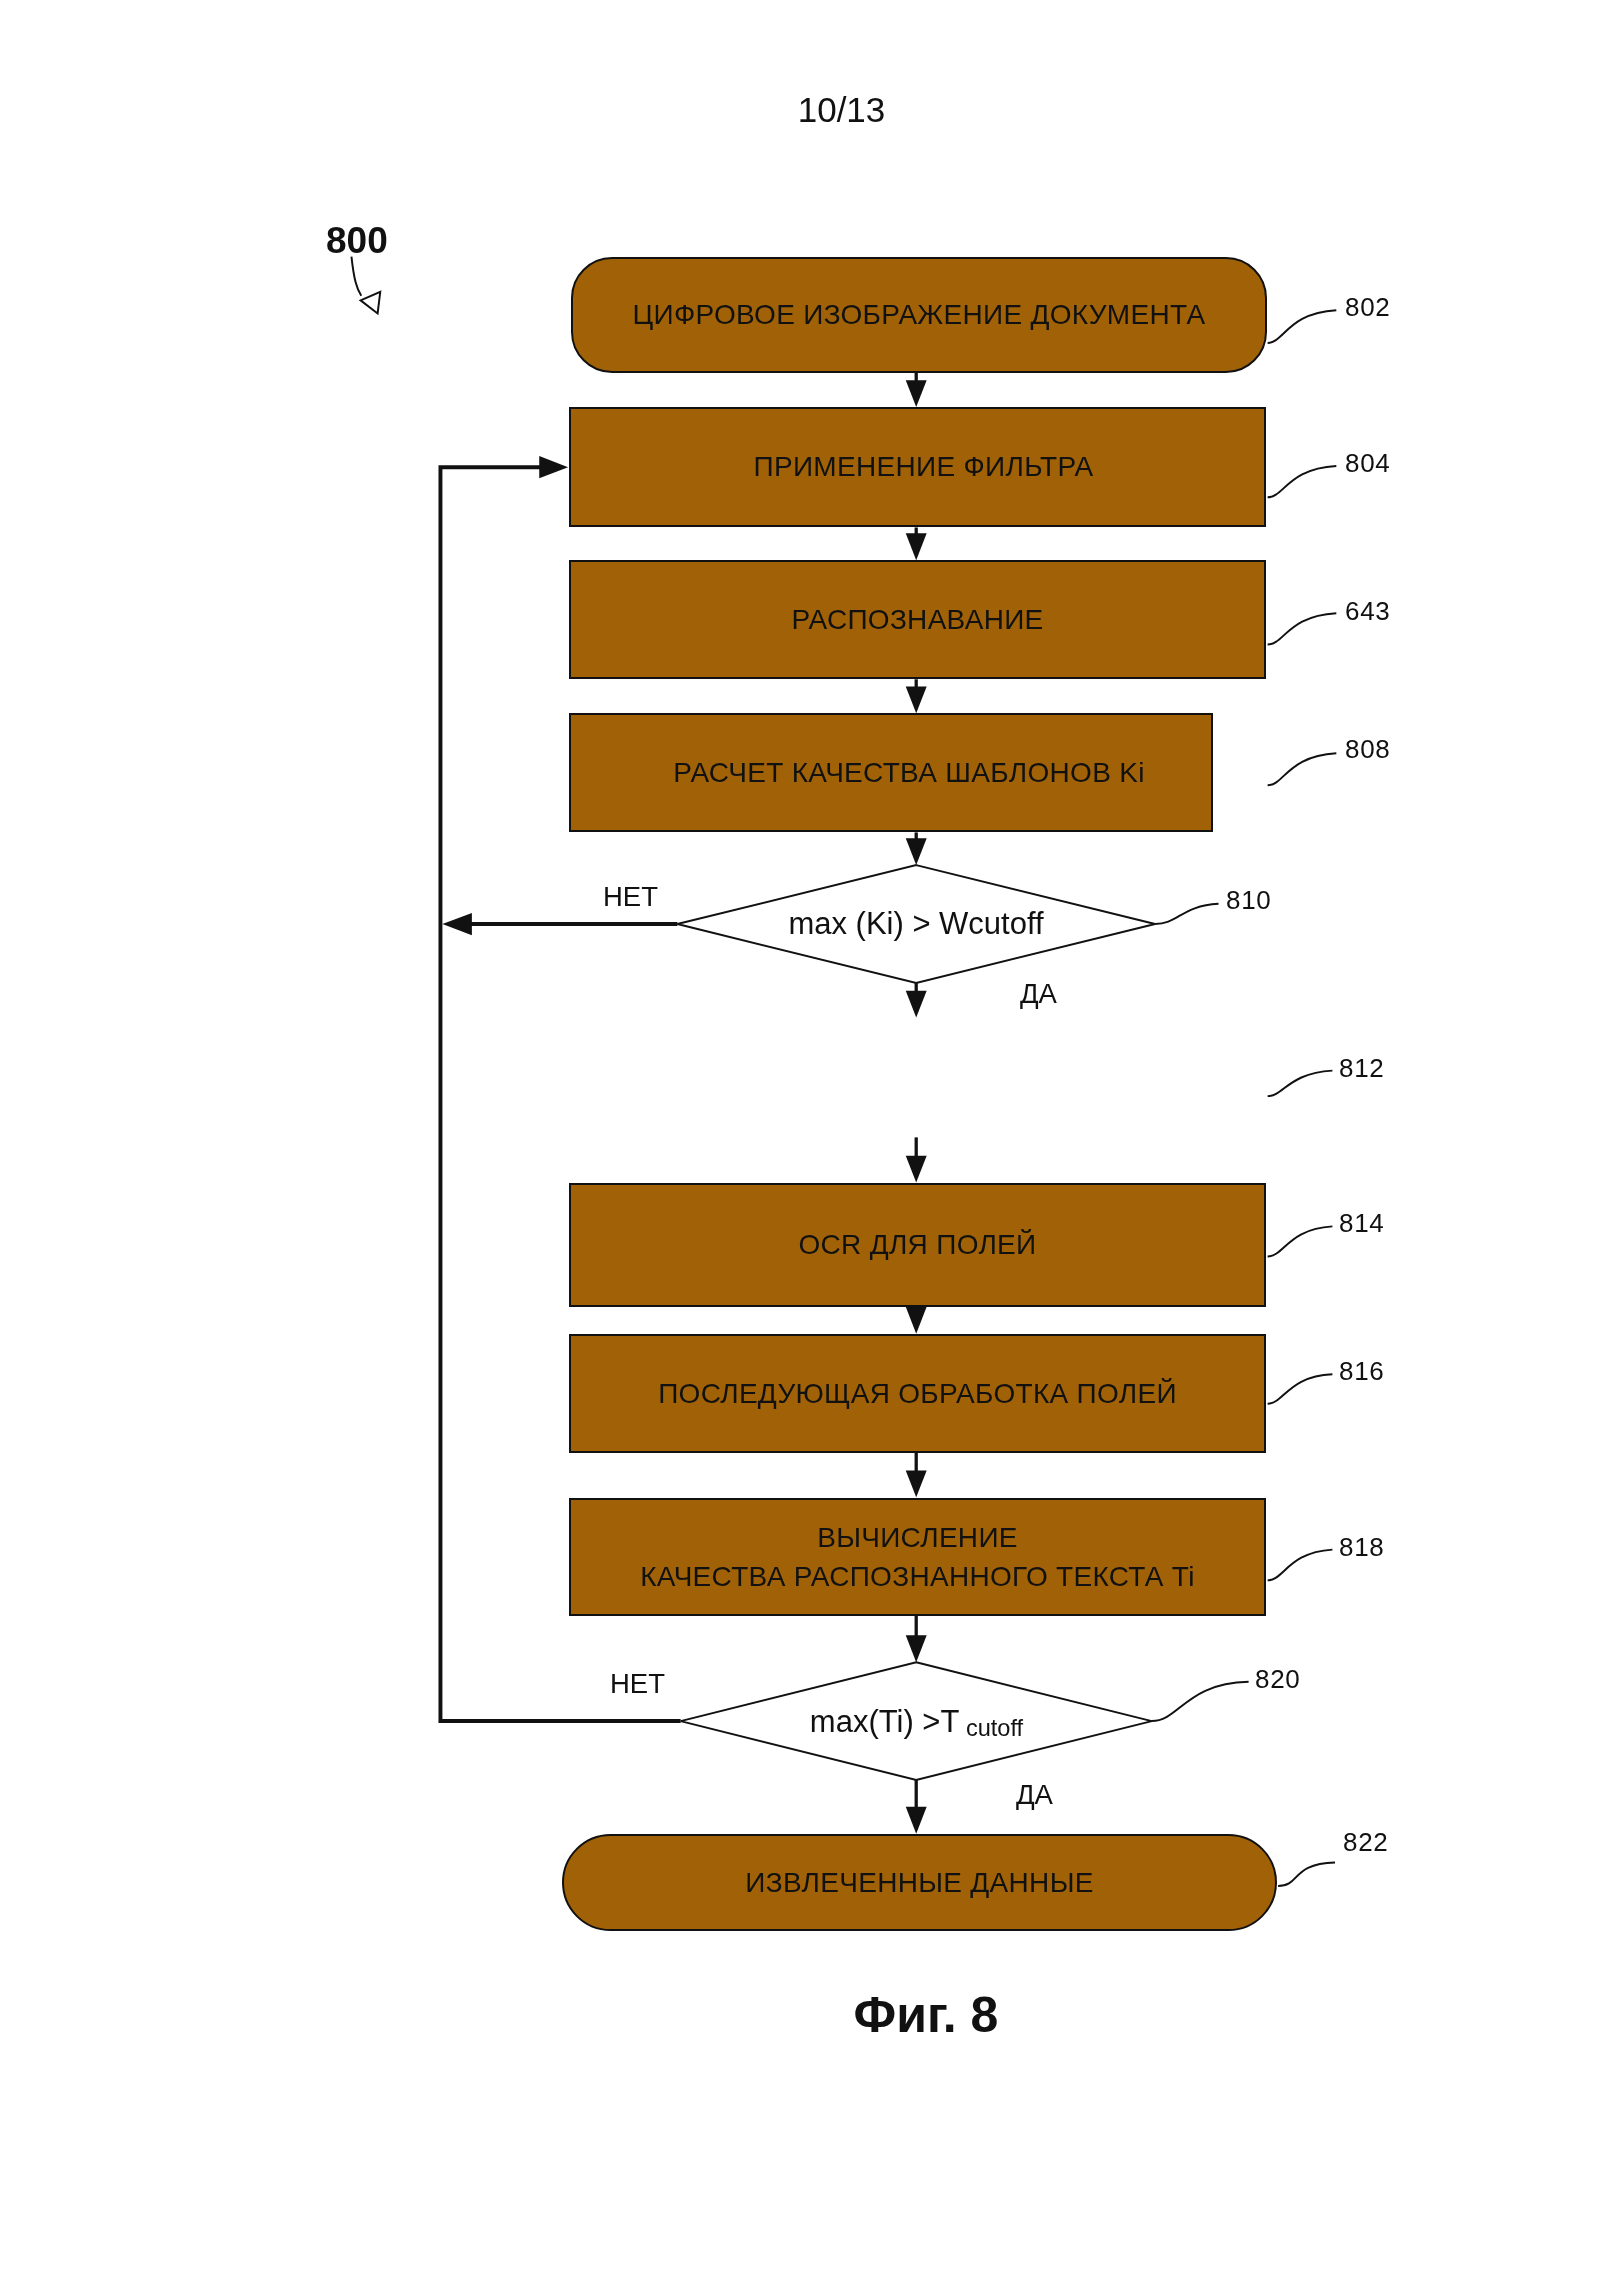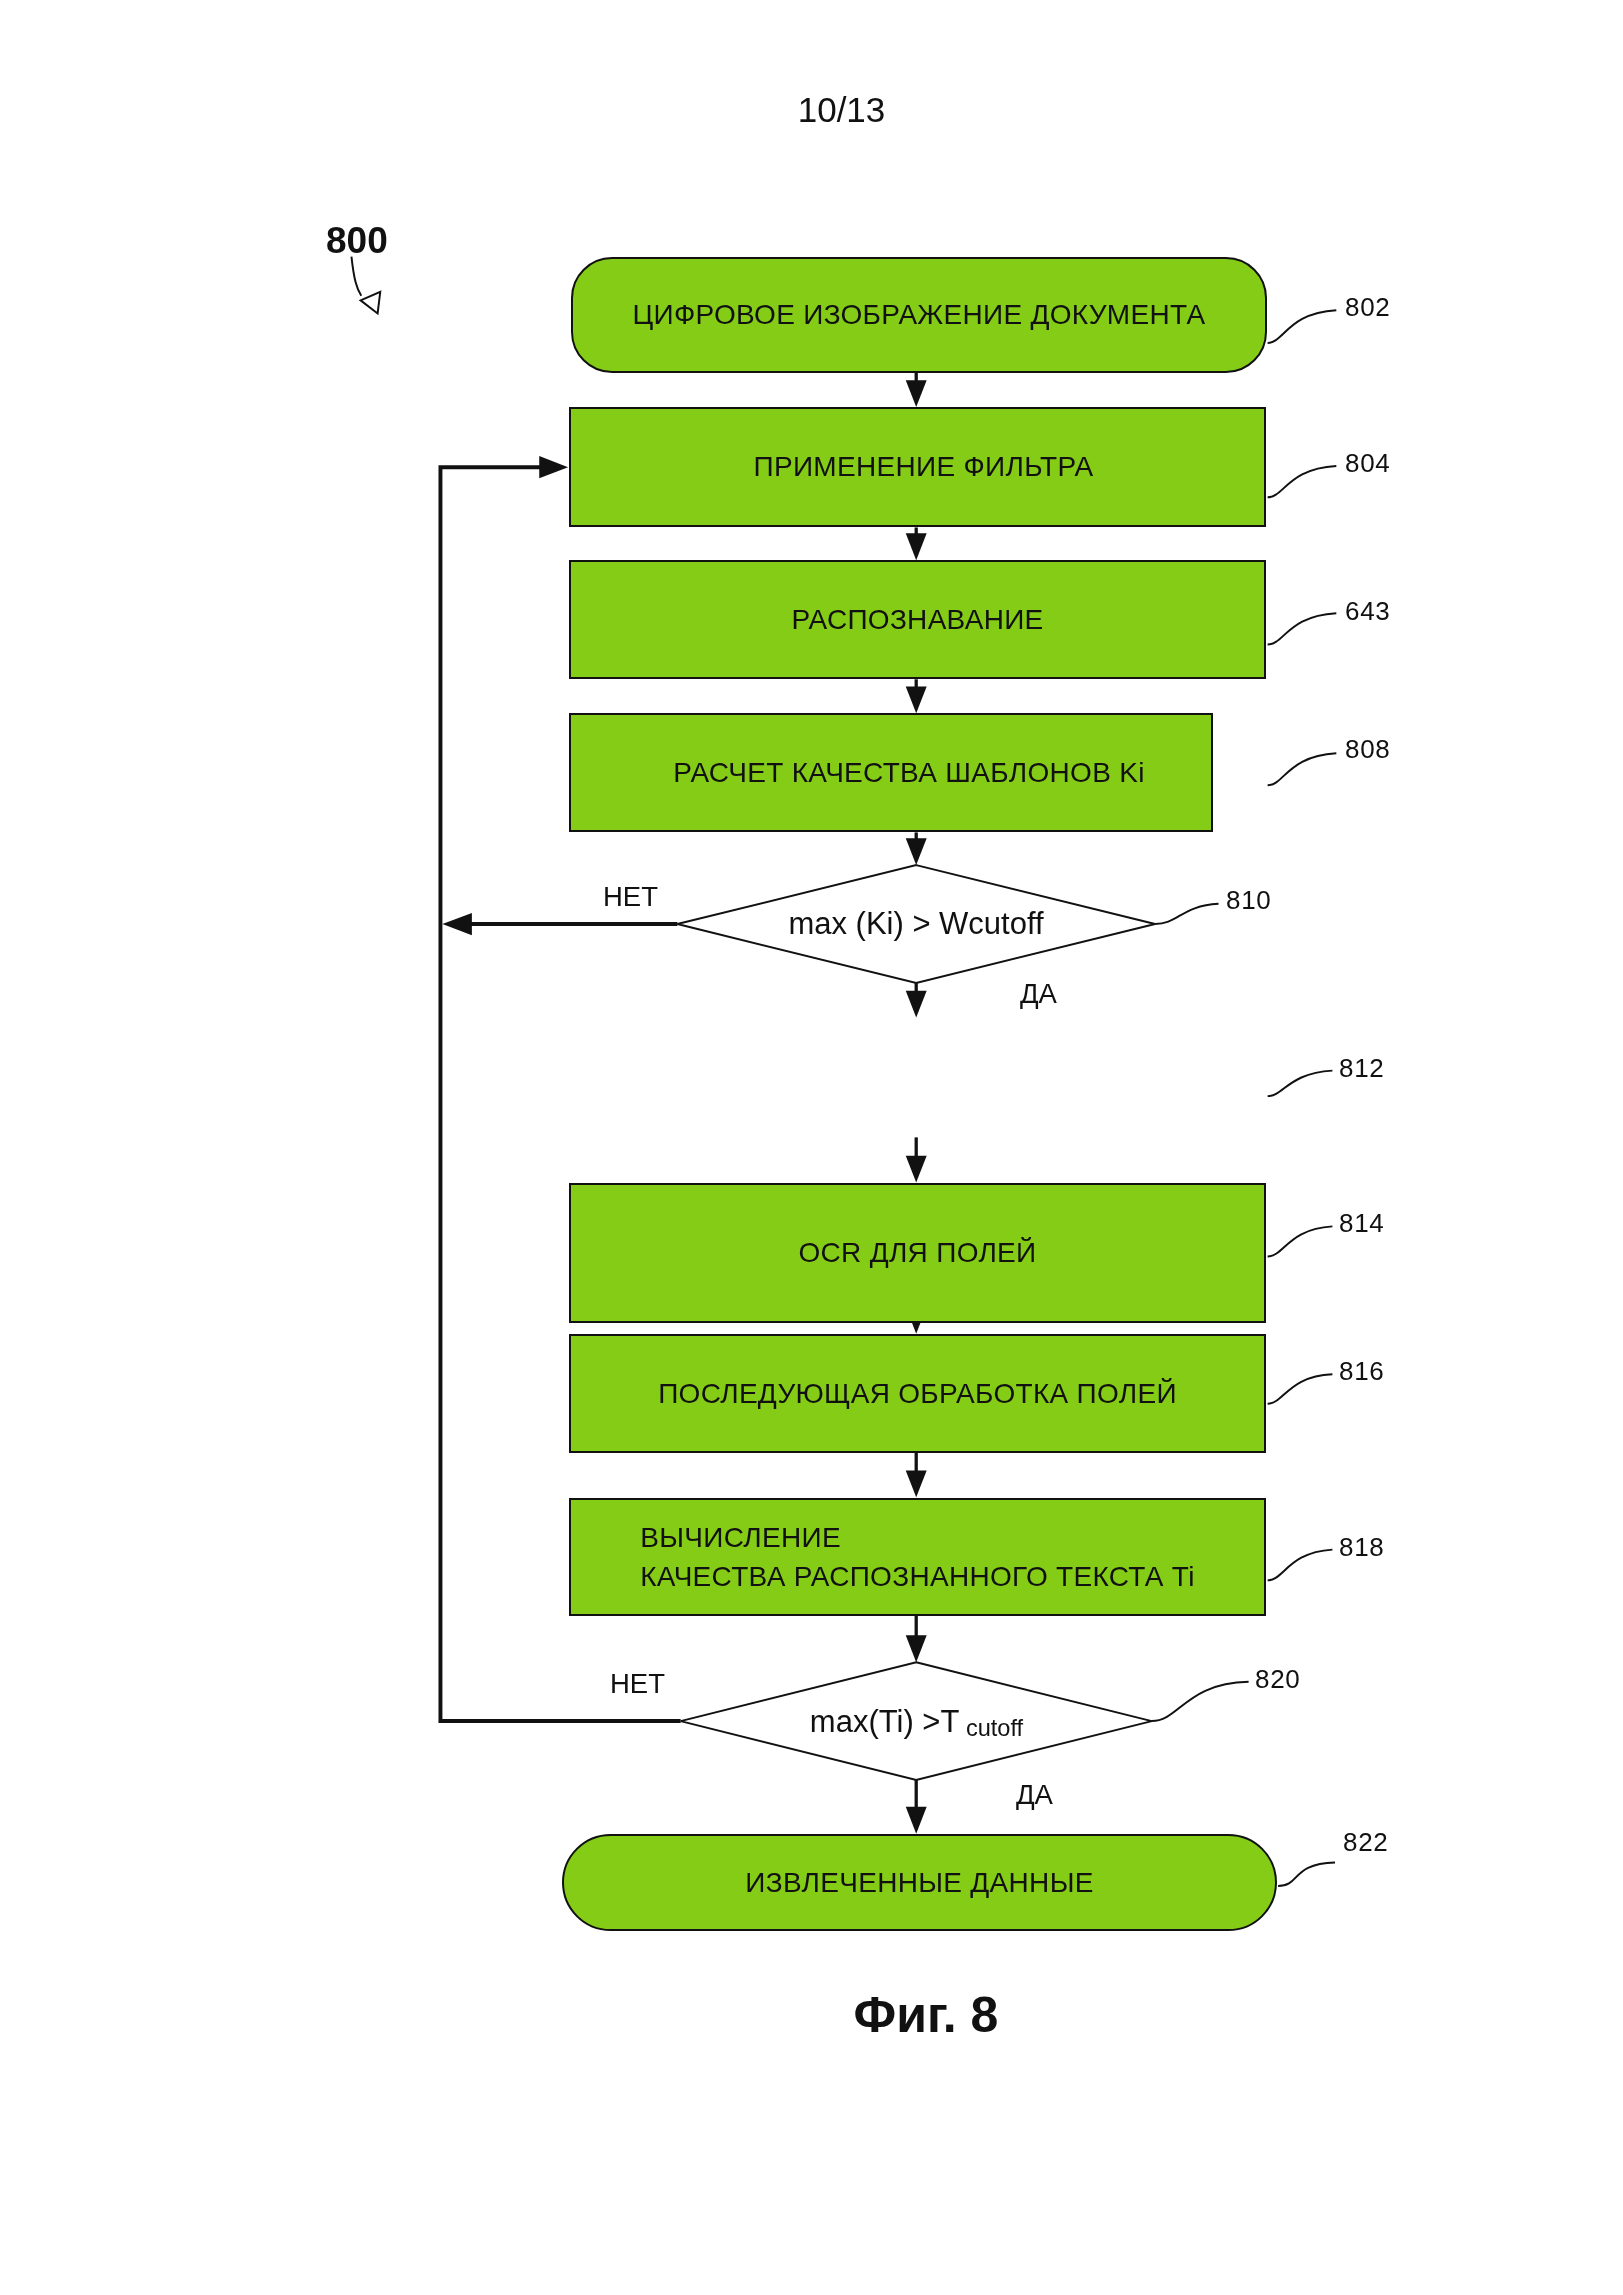--- a/index.html
+++ b/index.html
@@ -9,24 +9,24 @@
     background:#ffffff;
     font-family:"Liberation Sans",sans-serif;
     color:#111111;
     overflow:hidden;
   }
   .overlay{position:absolute;left:0;top:0;width:1623px;height:2295px;}
   .node{
     position:absolute;
     box-sizing:border-box;
     display:flex;align-items:center;justify-content:center;
-    text-align:left;
+    text-align:center;
     font-size:28px;
     letter-spacing:0.3px;
-    background:#84cc16;
+    background:#a16207;
     line-height:1.4;
   }
   .process{border:2px solid #111111;}
   .terminal{border:2px solid #111111;border-radius:41px;}
   .stadium{border:2px solid #111111;border-radius:50px;}
   .diamond-text{
     position:absolute;
     display:flex;align-items:center;justify-content:center;
     text-align:center;
     font-size:31px;
@@ -138,21 +138,21 @@
 
   <div class="node process" style="left:569px;top:407px;width:697px;height:120px;padding-left:12px;">ПРИМЕНЕНИЕ ФИЛЬТРА</div>
 
   <div class="node process" style="left:569px;top:560px;width:697px;height:119px;">РАСПОЗНАВАНИЕ</div>
 
   <div class="node process" style="left:569px;top:713px;width:644px;height:119px;padding-left:36px;">РАСЧЕТ КАЧЕСТВА ШАБЛОНОВ Ki</div>
 
   <div class="diamond-text" style="left:677px;top:865px;width:478px;height:118px;">max (Ki) &gt; Wcutoff</div>
 
 
-  <div class="node process" style="left:569px;top:1183px;width:697px;height:140px;">OCR ДЛЯ ПОЛЕЙ</div>
+  <div class="node process" style="left:569px;top:1183px;width:697px;height:124px;">OCR ДЛЯ ПОЛЕЙ</div>
 
   <div class="node process" style="left:569px;top:1334px;width:697px;height:119px;">ПОСЛЕДУЮЩАЯ ОБРАБОТКА ПОЛЕЙ</div>
 
   <div class="node process" style="left:569px;top:1498px;width:697px;height:118px;">
     <div>
       <div>ВЫЧИСЛЕНИЕ</div>
       <div>КАЧЕСТВА РАСПОЗНАННОГО ТЕКСТА Ti</div>
     </div>
   </div>
 

